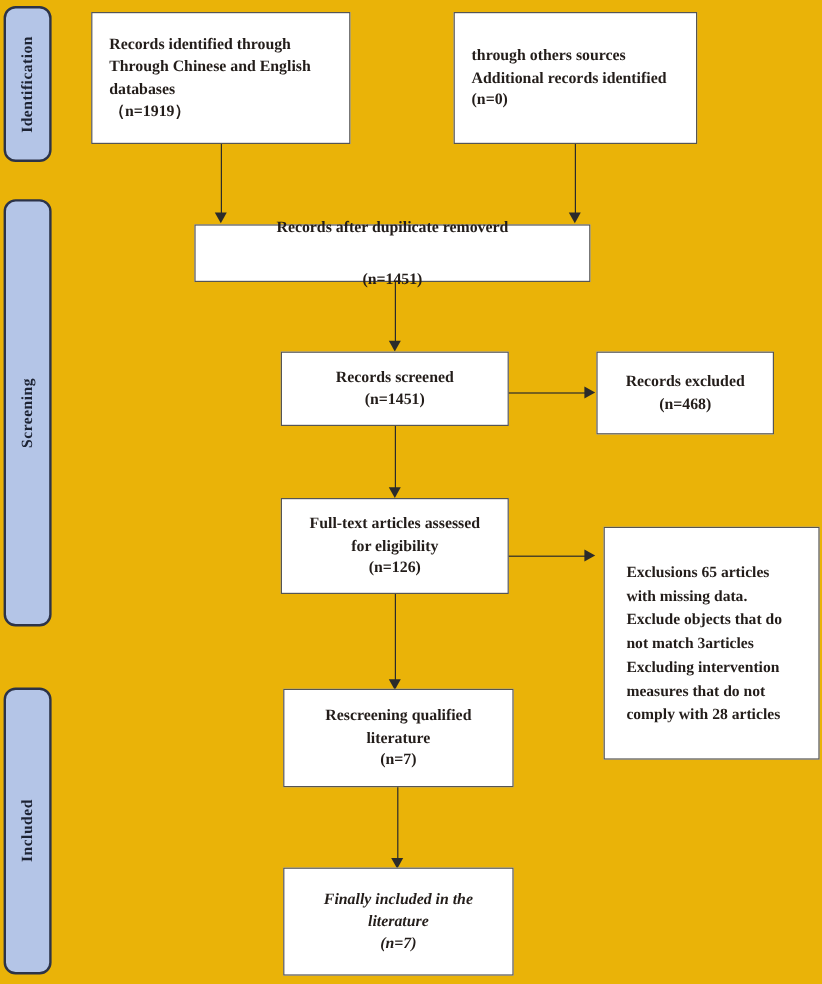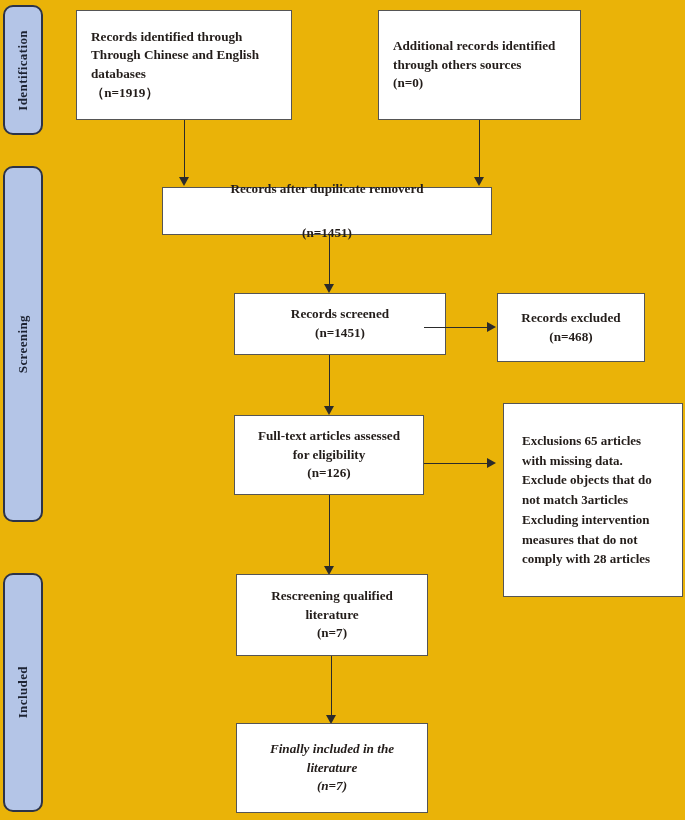--- a/index.html
+++ b/index.html
@@ -51,21 +51,21 @@
   .flow-box .line {
     font-weight: bold;
     font-size: 13.2px;
     color: #231d1a;
     line-height: 1.42;
     white-space: nowrap;
   }
   .flow-box.center .line { text-align: center; }
   .flow-box.leftish { padding-left: 14px; }
   .flow-box.leftish .line { text-align: left; }
-  .flow-box.padded { padding-left: 18px; padding-right: 10px; }
+  .flow-box.padded { padding-left: 18px; padding-right: 10px; margin-top: 36px; }
   .flow-box.padded .line { text-align: left; font-size: 13px; line-height: 1.52; }
   .line.indent-n { text-align: center; }
 
   
   .conn-v {
     position: absolute;
     width: 0;
     border-left: 1.6px solid #2b2b2b;
   }
   .conn-h {
@@ -106,40 +106,40 @@
   </div>
 
   <div class="flow-box leftish" style="left:76px; top:10px; width:216px; height:110px;">
     <div class="line">Records identified through</div>
     <div class="line">Through Chinese and English</div>
     <div class="line">databases</div>
     <div class="line indent-n">（n=1919）</div>
   </div>
 
   <div class="flow-box leftish" style="left:378px; top:10px; width:203px; height:110px;">
+    <div class="line">through others sources</div>
     <div class="line">Additional records identified</div>
-    <div class="line">through others sources</div>
     <div class="line indent-n">(n=0)</div>
   </div>
 
   <div class="conn-v" style="left:184px; top:120px; height:58px;"></div>
   <div class="arrow-down" style="left:179px; top:177px;"></div>
 
   <div class="conn-v" style="left:479px; top:120px; height:58px;"></div>
   <div class="arrow-down" style="left:474px; top:177px;"></div>
 
   <div class="flow-box center" style="left:162px; top:187px; width:330px; height:48px;gap:25px;">
     <div class="line">Records after dupilicate removerd</div>
     <div class="line">(n=1451)</div>
   </div>
 
   <div class="conn-v" style="left:329px; top:235px; height:50px;"></div>
   <div class="arrow-down" style="left:324px; top:284px;"></div>
 
-  <div class="flow-box center" style="left:234px; top:293px; width:212px; height:62px;">
+  <div class="flow-box center" style="left:234px; top:293px; width:190px; height:62px;">
     <div class="line">Records screened</div>
     <div class="line">(n=1451)</div>
   </div>
 
   <div class="flow-box center" style="left:497px; top:293px; width:148px; height:69px;">
     <div class="line">Records excluded</div>
     <div class="line">(n=468)</div>
   </div>
 
   <div class="conn-h" style="left:424px; top:327px; width:64px;"></div>

